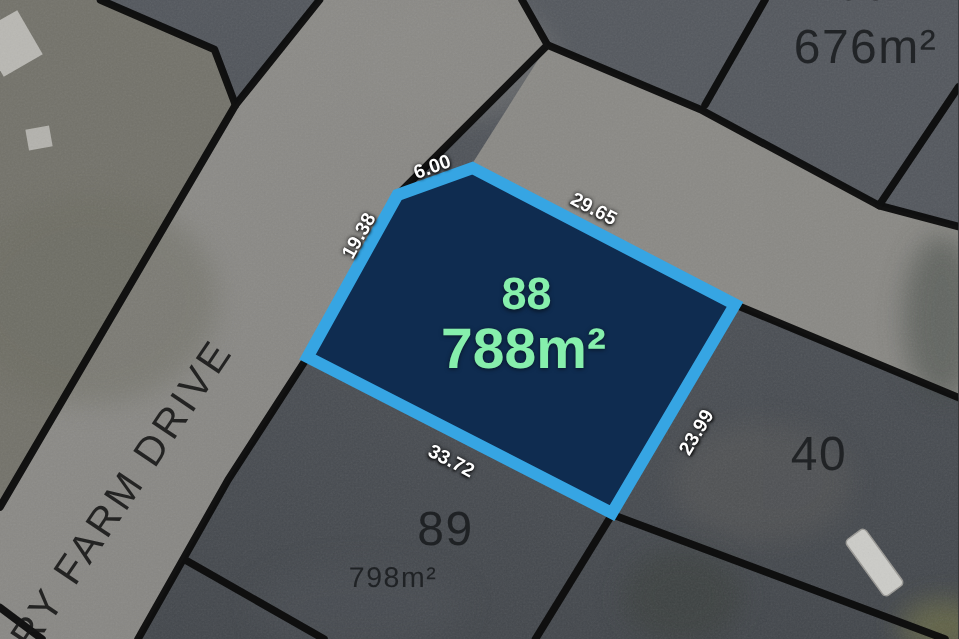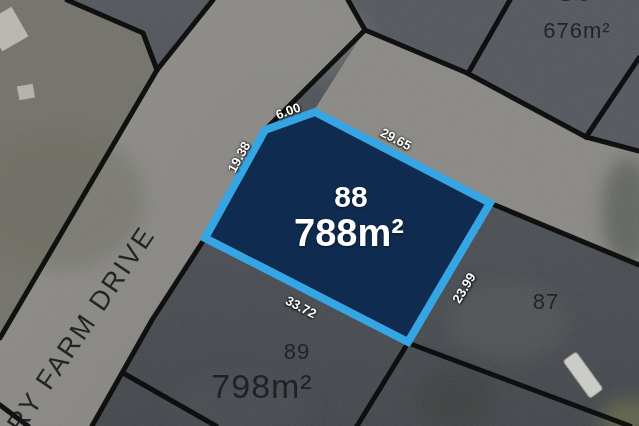--- a/index.html
+++ b/index.html
@@ -5,24 +5,24 @@
   html,body{margin:0;padding:0;background:#222;}
   #stage{
     position:relative;width:639px;height:426px;overflow:hidden;
     background:#4b4f54;
     font-family:"Liberation Sans",sans-serif;
     -webkit-font-smoothing:antialiased;
   }
   #stage svg{position:absolute;left:0;top:0;}
   .lbl{position:absolute;transform:translate(-50%,-50%);white-space:nowrap;pointer-events:none;}
   .lot-dark{
-    color:rgba(24,27,29,.86);font-size:22px;letter-spacing:1px;line-height:1;
+    color:rgba(24,27,29,.86);font-size:32px;letter-spacing:1px;line-height:1;
   }
   .lot-hi{
-    color:#ffffff;font-weight:700;line-height:1;
+    color:#86efac;font-weight:700;line-height:1;
     text-shadow:0 1px 3px rgba(0,0,0,.55);
   }
   .dim{
     color:#fff;font-weight:700;font-size:13px;line-height:1;
     text-shadow:0 1px 2px rgba(0,0,0,.95),0 0 3px rgba(0,0,0,.8);
   }
   .street{
     position:absolute;left:14px;top:414px;transform-origin:0 50%;
     transform:rotate(-56deg);color:rgba(20,20,20,.88);
     font-size:27px;letter-spacing:2.5px;white-space:nowrap;pointer-events:none;
@@ -96,24 +96,24 @@
     </g>
 
     <polygon points="265,130 315,112 490,203 408,342 205,238" fill="#0f2c50" stroke="#36a5e3" stroke-width="8" stroke-linejoin="miter"></polygon>
   </svg>
 
   <div class="street">RY FARM DRIVE</div>
 
   <div class="lbl lot-dark" style="left:575px;top:-9px;font-size:30px;">86</div>
   <div class="lbl lot-dark" style="left:577px;top:31px;">676m²</div>
 
-  <div class="lbl lot-dark" style="left:546px;top:302px;">87</div>
+  <div class="lbl lot-dark" style="left:546px;top:302px;">40</div>
 
   <div class="lbl lot-dark" style="left:263px;top:352px;margin-left:34px;">89</div>
-  <div class="lbl lot-dark" style="left:262px;top:386px;font-size:34px;">798m²</div>
+  <div class="lbl lot-dark" style="left:262px;top:386px;font-size:19px;">798m²</div>
 
   <div class="lbl lot-hi" style="left:351px;top:197px;font-size:30px;">88</div>
   <div class="lbl lot-hi" style="left:349px;top:233px;font-size:38px;">788m²</div>
 
   <div class="lbl dim" style="left:288px;top:111px;transform:translate(-50%,-50%) rotate(-20deg);">6.00</div>
   <div class="lbl dim" style="left:396px;top:139px;transform:translate(-50%,-50%) rotate(27.5deg);">29.65</div>
   <div class="lbl dim" style="left:239px;top:157px;transform:translate(-50%,-50%) rotate(-61deg);">19.38</div>
   <div class="lbl dim" style="left:301px;top:307px;transform:translate(-50%,-50%) rotate(27.5deg);">33.72</div>
   <div class="lbl dim" style="left:464px;top:288px;transform:translate(-50%,-50%) rotate(-59deg);">23.99</div>
 

